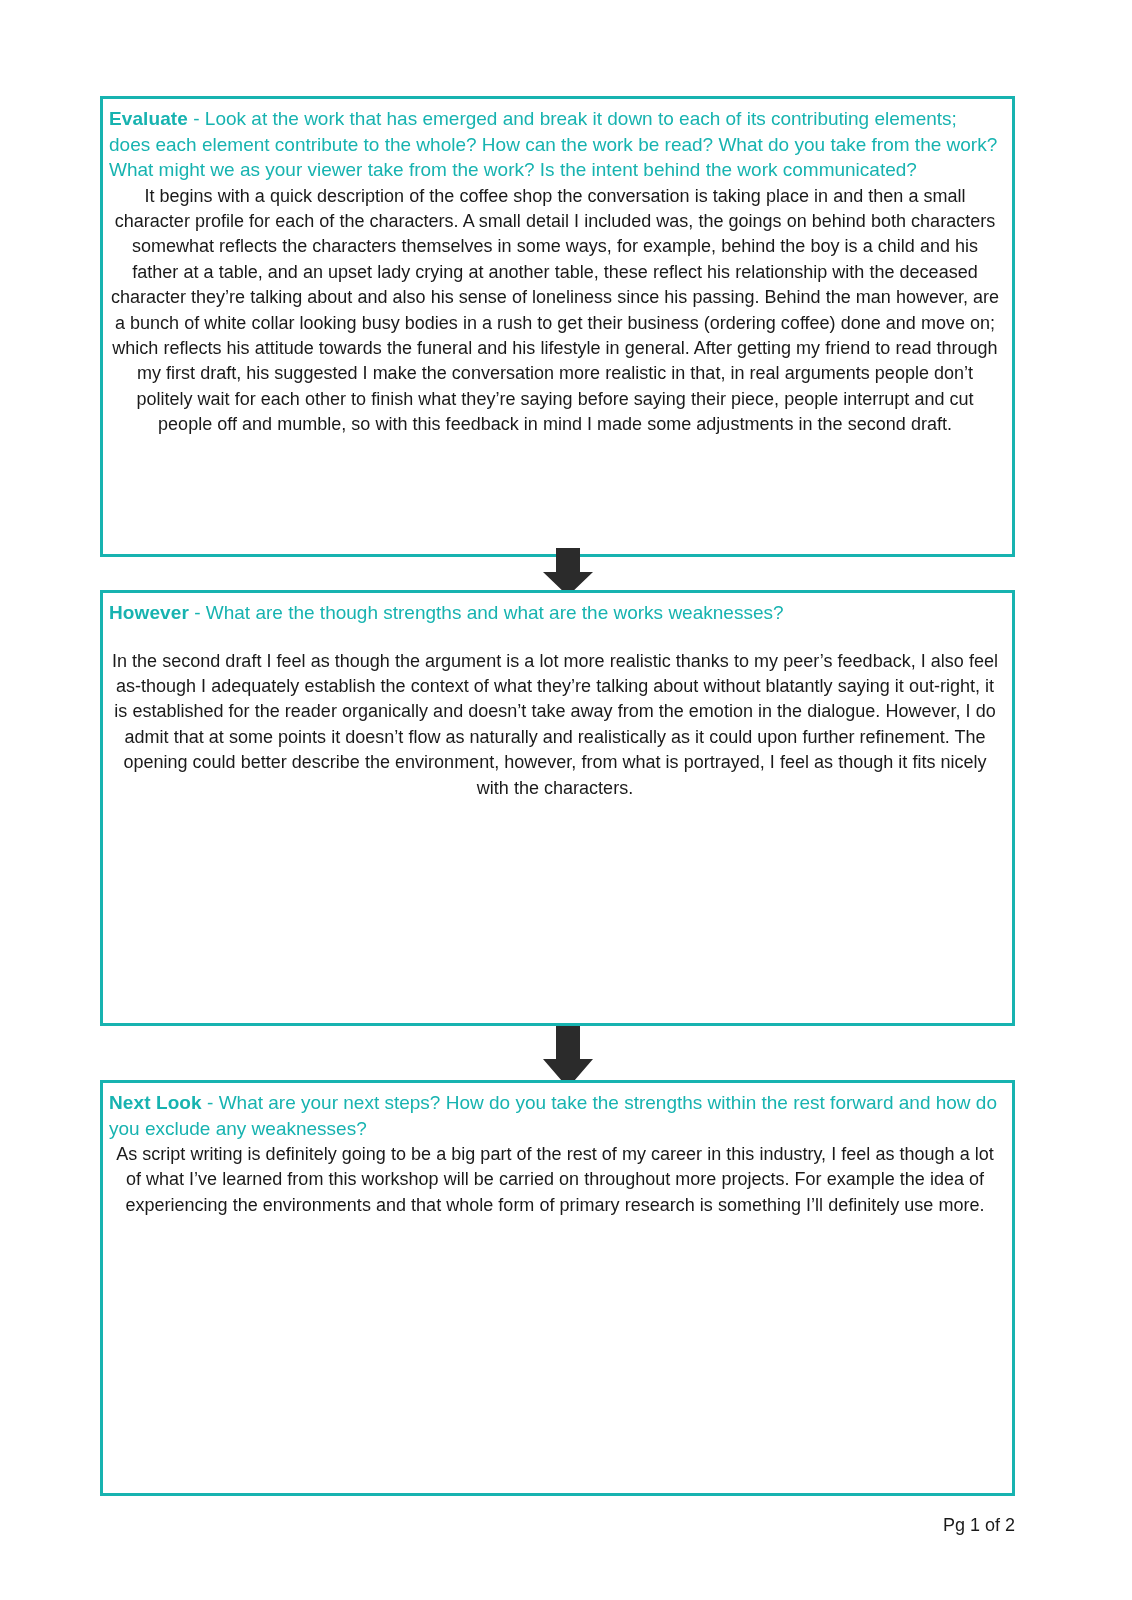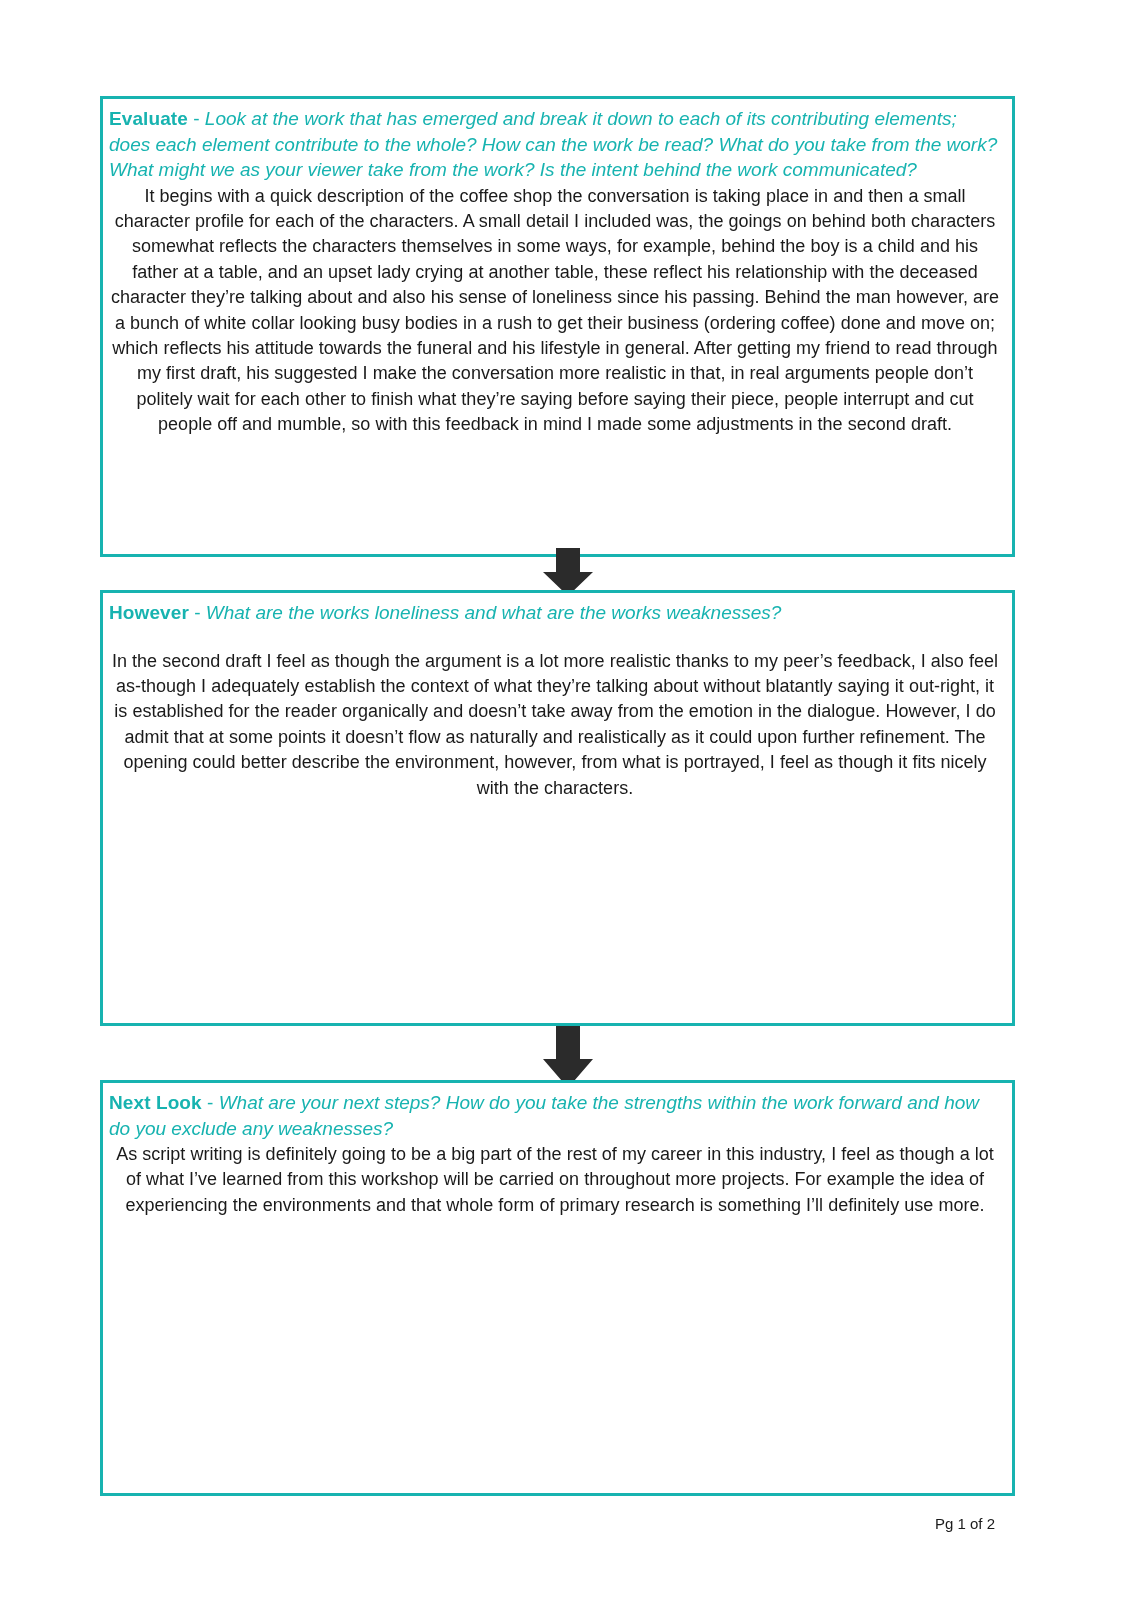--- a/index.html
+++ b/index.html
@@ -49,21 +49,20 @@
   .section-heading .label {
     font-weight: bold;
     font-style: normal;
     letter-spacing: 0.1px;
   }
   .section-heading .dash {
     font-weight: normal;
     font-style: normal;
   }
   .section-heading .prompt {
-    font-style: italic;
     font-weight: normal;
   }
 
   
   .section-body {
     font-size: 18px;
     line-height: 25.4px;
     color: #1a1a1a;
     margin: 0;
     text-align: center;
@@ -85,25 +84,25 @@
 
   .flow-arrow svg {
     display: block;
     width: 100%;
     height: 100%;
   }
 
   
   .page-footer {
     position: absolute;
-    left: 96px;
+    left: 116px;
     width: 915px;
     top: 1515px;
     text-align: right;
-    font-size: 15px;
+    font-size: 18px;
     color: #1a1a1a;
     padding-right: 16px;
     box-sizing: border-box;
   }
 </style>
 </head>
 <body>
 
 <div class="page">
 
@@ -118,37 +117,37 @@
 
   <div class="flow-arrow" id="arrow-1">
     <svg viewBox="0 0 50 48" preserveAspectRatio="none" aria-hidden="true">
       <polygon points="13,0 37,0 37,24 50,24 25,48 0,24 13,24" fill="#2b2b2b"></polygon>
     </svg>
   </div>
 
   <section class="section-box" id="box-evaluate">
     <div class="box-inner">
       <p class="section-heading">
-        <span class="label">However</span><span class="dash"> - </span><span class="prompt">What are the works loneliness and what are the works weaknesses?</span>
+        <span class="label">However</span><span class="dash"> - </span><span class="prompt">What are the though strengths and what are the works weaknesses?</span>
       </p>
       <div class="body-gap"></div>
       <p class="section-body">In the second draft I feel as though the argument is a lot more realistic thanks to my peer’s feedback, I also feel as-though I adequately establish the context of what they’re talking about without blatantly saying it out-right, it is established for the reader organically and doesn’t take away from the emotion in the dialogue. However, I do admit that at some points it doesn’t flow as naturally and realistically as it could upon further refinement. The opening could better describe the environment, however, from what is portrayed, I feel as though it fits nicely with the characters.</p>
     </div>
   </section>
 
   <div class="flow-arrow" id="arrow-2">
     <svg viewBox="0 0 50 62" preserveAspectRatio="none" aria-hidden="true">
       <polygon points="13,0 37,0 37,33 50,33 25,62 0,33 13,33" fill="#2b2b2b"></polygon>
     </svg>
   </div>
 
   <section class="section-box" id="box-nextsteps">
     <div class="box-inner">
       <p class="section-heading">
-        <span class="label">Next Look</span><span class="dash"> - </span><span class="prompt">What are your next steps? How do you take the strengths within the work forward and how do you exclude any weaknesses?</span>
+        <span class="label">Next Look</span><span class="dash"> - </span><span class="prompt">What are your next steps? How do you take the strengths within the rest forward and how do you exclude any weaknesses?</span>
       </p>
       <p class="section-body"> As script writing is definitely going to be a big part of the rest of my career in this industry, I feel as though a lot of what I’ve learned from this workshop will be carried on throughout more projects. For example the idea of experiencing the environments and that whole form of primary research is something I’ll definitely use more.</p>
     </div>
   </section>
 
   <div class="page-footer">Pg 1 of 2</div>
 
 </div>
 
 </body></html>

